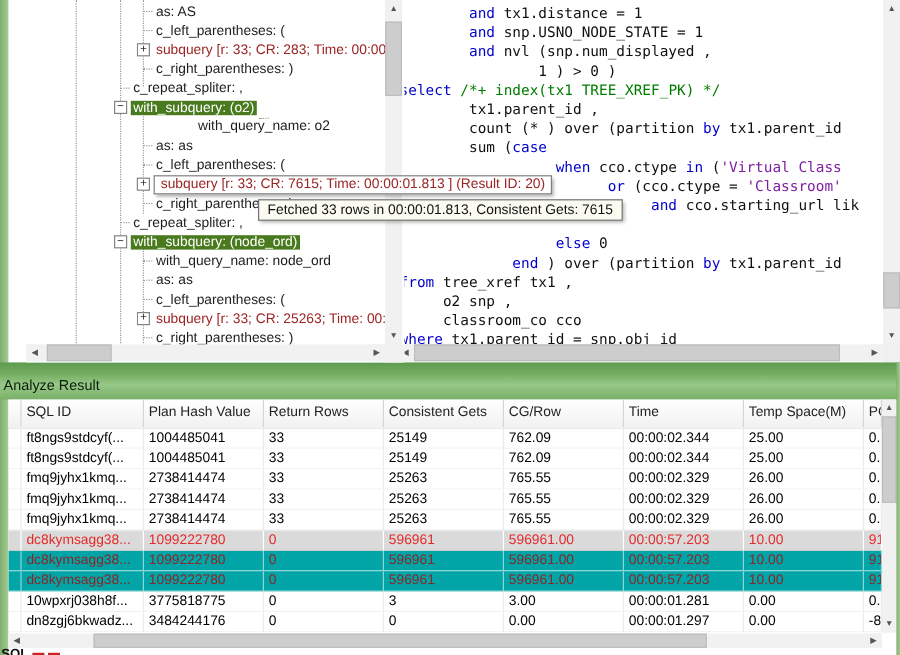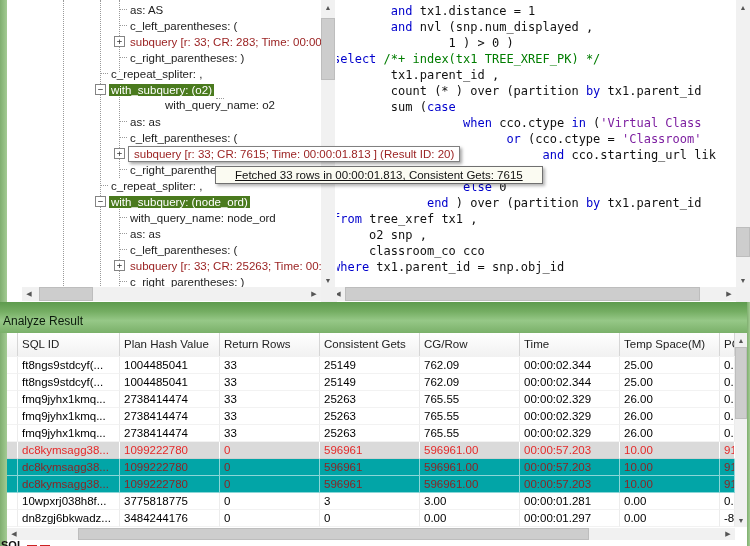--- a/index.html
+++ b/index.html
@@ -20,23 +20,23 @@
   .tree-row.popup{overflow:visible;z-index:30;}
   .stub{flex:none;width:8px;height:0;border-top:1px dotted #9a9a9a;margin-right:1px;}
   .ebox{flex:none;width:9px;height:9px;border:1px solid #848484;background:#fff;
     font:9px/8px "DejaVu Sans Mono",monospace;text-align:center;color:#333;margin-right:3px;}
   .lbl{padding:0 2px;}
   .tree-row.red .lbl{color:var(--tree_red);}
   .tree-row.sel .lbl{background:var(--tree_sel_bg);color:#fff;}
   .tree-row.popup .lbl{border:1px solid #808080;background:#fff;padding:1px 5px;
     box-shadow:2px 2px 3px rgba(0,0,0,.35);}
 
-  .tooltip{position:absolute;left:215px;top:166px;padding:2px 19px;font-size:11.5px;color:#111;
+  .tooltip{position:absolute;left:215px;top:166px;padding:2px 7px;font-size:11.5px;color:#111;
     background:#fbfbf2;border:1px solid #707070;box-shadow:2px 2px 3px rgba(0,0,0,.3);
-    white-space:nowrap;z-index:60;text-decoration:underline;}
+    white-space:nowrap;z-index:60;}
 
   .code{position:absolute;left:0;top:0;width:405px;height:287px;overflow:hidden;
     padding:3px 0 0 2px;font:12px/16px "DejaVu Sans Mono",monospace;color:#101010;}
   .code-line{height:16px;white-space:pre;}
   .c-p{color:#101010;} .c-k{color:var(--kw_blue);} .c-c{color:var(--comment_green);text-align:right;} .c-s{color:var(--string_purple);}
 
   
   .sb{position:absolute;background:#f1f1f1;display:flex;}
   .sb-h{flex-direction:row;height:14px;align-items:stretch;}
   .sb-v{flex-direction:column;width:14px;align-items:stretch;}
@@ -183,20 +183,21 @@
       <span class="sb-btn">▶</span>
     </div>
     <div class="corner" style="left:299px;top:287px;width:16px;height:15px"></div>
   </div>
 
   <div class="splitter"></div>
 
   <div class="code-panel">
     <div class="code" id="code-lines">
         <div class="code-line"><span class="c-p">        </span><span class="c-k">and</span><span class="c-p"> tx1.distance = 1</span></div>
+        <div class="code-line"><span class="c-p">        </span><span class="c-k">and</span><span class="c-p"> snp.USNO_NODE_STATE = 1</span></div>
         <div class="code-line"><span class="c-p">        </span><span class="c-k">and</span><span class="c-p"> nvl (snp.num_displayed ,</span></div>
         <div class="code-line"><span class="c-p">                1 ) &gt; 0 )</span></div>
         <div class="code-line"><span class="c-k">select</span><span class="c-p"> </span><span class="c-c">/*+ index(tx1 TREE_XREF_PK) */</span></div>
         <div class="code-line"><span class="c-p">        tx1.parent_id ,</span></div>
         <div class="code-line"><span class="c-p">        count (* ) over (partition </span><span class="c-k">by</span><span class="c-p"> tx1.parent_id</span></div>
         <div class="code-line"><span class="c-p">        sum (</span><span class="c-k">case</span></div>
         <div class="code-line"><span class="c-p">                  </span><span class="c-k">when</span><span class="c-p"> cco.ctype </span><span class="c-k">in</span><span class="c-p"> (</span><span class="c-s">'Virtual Class</span></div>
         <div class="code-line"><span class="c-p">                        </span><span class="c-k">or</span><span class="c-p"> (cco.ctype = </span><span class="c-s">'Classroom'</span></div>
         <div class="code-line"><span class="c-p">                             </span><span class="c-k">and</span><span class="c-p"> cco.starting_url lik</span></div>
         <div class="code-line">&nbsp;</div>

